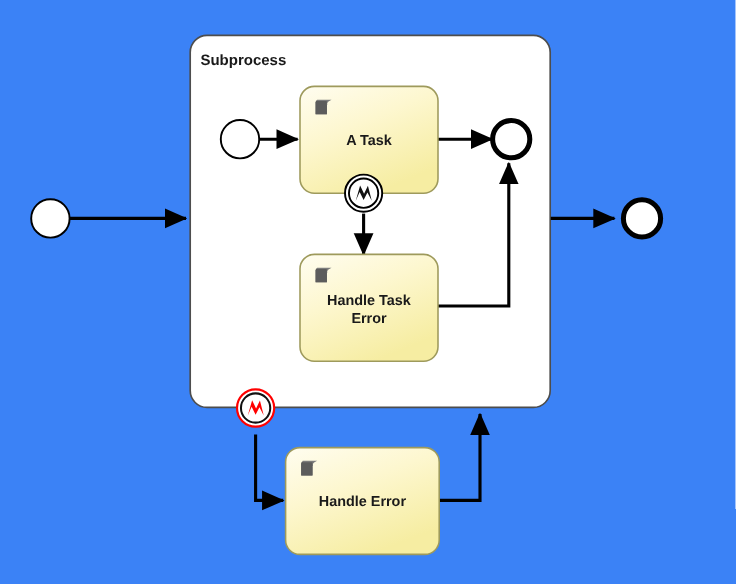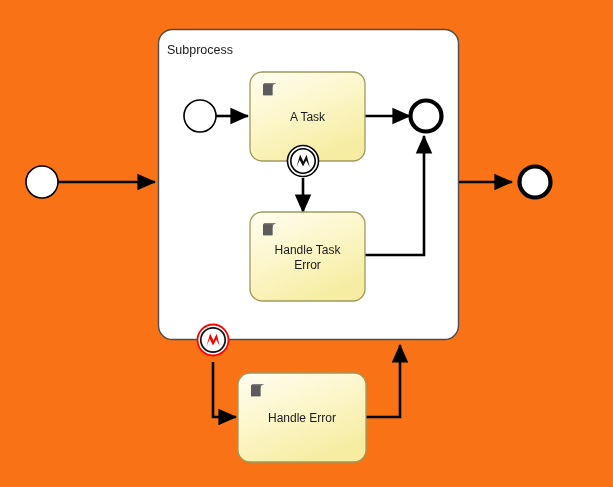--- a/index.html
+++ b/index.html
@@ -7,22 +7,23 @@
     padding: 0;
     background: #ffffff;
   }
   body {
     font-family: "Liberation Sans", sans-serif;
   }
   #canvas {
     position: relative;
     width: 613px;
     height: 487px;
-    background: #f97316;
+    background: #3b82f6;
     overflow: hidden;
+    font-weight: bold;
   }
   #bpmn-svg {
     display: block;
     width: 613px;
     height: 487px;
   }
   .task-label {
     font-family: "Liberation Sans", sans-serif;
     font-size: 12px;
     fill: #1a1a1a;

